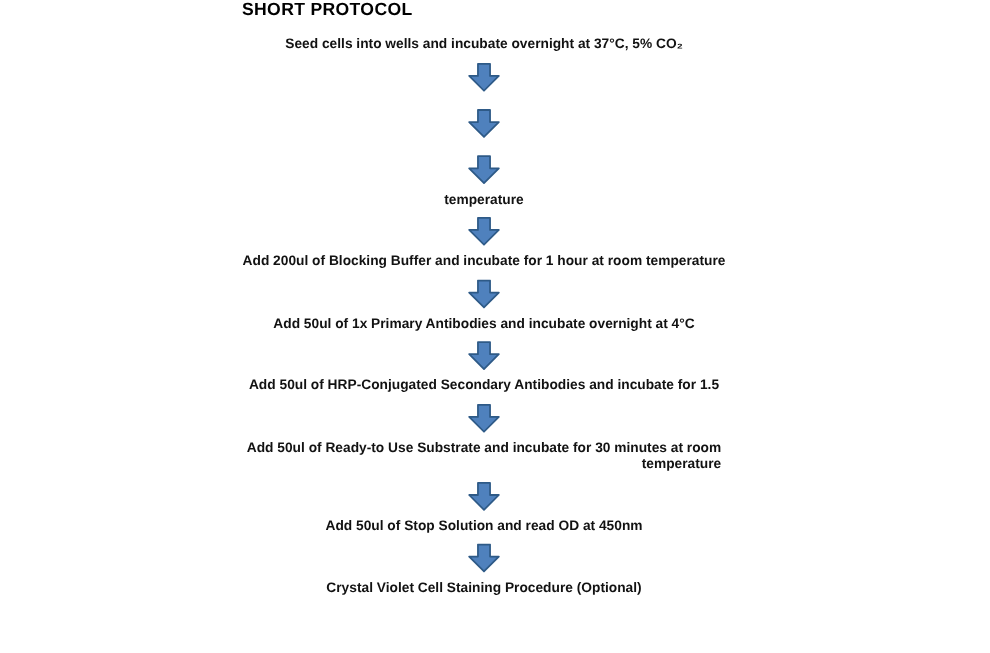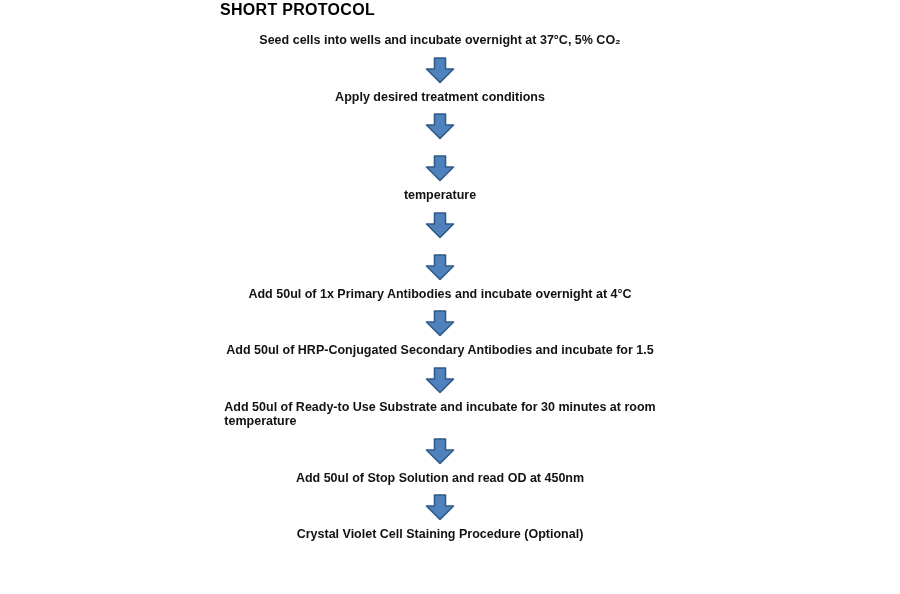--- a/index.html
+++ b/index.html
@@ -32,56 +32,56 @@
     width: 600px;
     display: flex;
     flex-direction: column;
     align-items: center;
   }
   .step {
     font-size: 12.5px;
     font-weight: bold;
     line-height: 14.5px;
     color: #121212;
-    text-align: left;
+    text-align: right;
     white-space: nowrap;
   }
   .arrow {
     display: block;
     margin-top: 9px;
     margin-bottom: 6px;
   }
 </style>
 </head>
 <body>
 
 <div class="canvas">
   <h1 class="title">SHORT PROTOCOL</h1>
   <div class="flow" id="flow">
       <div class="step">
         <div>Seed cells into wells and incubate overnight at 37°C, 5% CO₂</div>
       </div>
       <svg class="arrow" width="30" height="27" viewBox="0 0 30 27" xmlns="http://www.w3.org/2000/svg">
     <polygon points="9.5,1 20.5,1 20.5,12 28.5,12 15,25.5 1.5,12 9.5,12" stroke-width="1.6" stroke-linejoin="round" fill="#4f81bd" stroke="#2e5a87"></polygon>
   </svg>
-      <div class="step">
-        <div>Apply desired treatment conditions</div>
-      </div>
       <svg class="arrow" width="30" height="27" viewBox="0 0 30 27" xmlns="http://www.w3.org/2000/svg">
     <polygon points="9.5,1 20.5,1 20.5,12 28.5,12 15,25.5 1.5,12 9.5,12" stroke-width="1.6" stroke-linejoin="round" fill="#4f81bd" stroke="#2e5a87"></polygon>
   </svg>
       <svg class="arrow" width="30" height="27" viewBox="0 0 30 27" xmlns="http://www.w3.org/2000/svg">
     <polygon points="9.5,1 20.5,1 20.5,12 28.5,12 15,25.5 1.5,12 9.5,12" stroke-width="1.6" stroke-linejoin="round" fill="#4f81bd" stroke="#2e5a87"></polygon>
   </svg>
       <div class="step">
         <div>temperature</div>
       </div>
       <svg class="arrow" width="30" height="27" viewBox="0 0 30 27" xmlns="http://www.w3.org/2000/svg">
     <polygon points="9.5,1 20.5,1 20.5,12 28.5,12 15,25.5 1.5,12 9.5,12" stroke-width="1.6" stroke-linejoin="round" fill="#4f81bd" stroke="#2e5a87"></polygon>
   </svg>
+      <div class="step">
+        <div>Add 200ul of Blocking Buffer and incubate for 1 hour at room temperature</div>
+      </div>
       <svg class="arrow" width="30" height="27" viewBox="0 0 30 27" xmlns="http://www.w3.org/2000/svg">
     <polygon points="9.5,1 20.5,1 20.5,12 28.5,12 15,25.5 1.5,12 9.5,12" stroke-width="1.6" stroke-linejoin="round" fill="#4f81bd" stroke="#2e5a87"></polygon>
   </svg>
       <div class="step">
         <div>Add 50ul of 1x Primary Antibodies and incubate overnight at 4°C</div>
       </div>
       <svg class="arrow" width="30" height="27" viewBox="0 0 30 27" xmlns="http://www.w3.org/2000/svg">
     <polygon points="9.5,1 20.5,1 20.5,12 28.5,12 15,25.5 1.5,12 9.5,12" stroke-width="1.6" stroke-linejoin="round" fill="#4f81bd" stroke="#2e5a87"></polygon>
   </svg>
       <div class="step">

